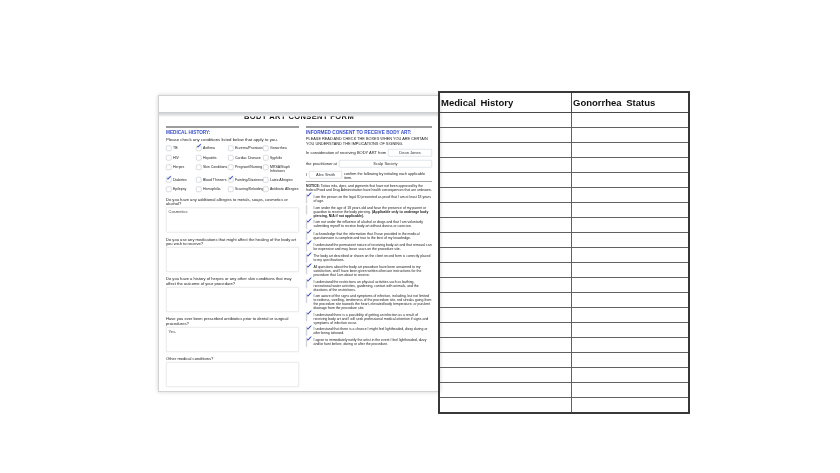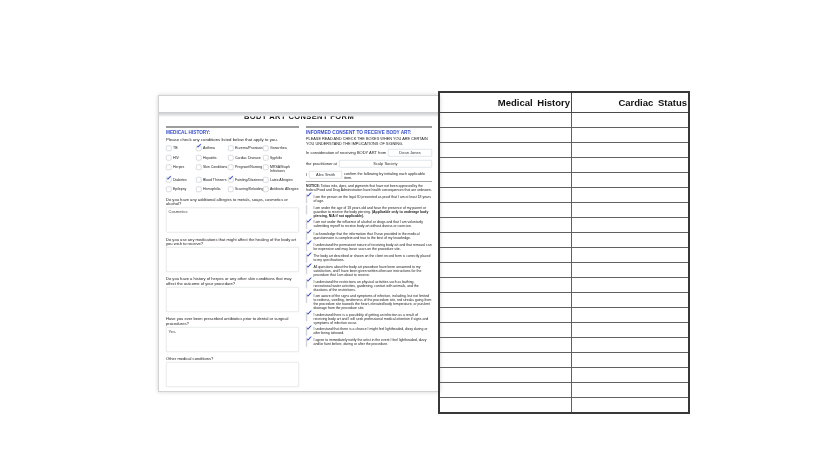--- a/index.html
+++ b/index.html
@@ -54,21 +54,21 @@
   .c-tick{position:absolute;left:1px;top:-7px;font-size:14px;color:#3347c6;font-weight:bold;
           transform:skewX(-10deg);line-height:1;}
   .c-text{flex:1;font-size:6.9px;line-height:1.18;}
   .c-text b{font-weight:bold;}
 
   
   .worksheet{position:absolute;left:438px;top:91px;width:252px;height:288px;}
   .worksheet table{width:100%;height:100%;border-collapse:collapse;table-layout:fixed;
                    border:2px solid #383838;}
   .worksheet th{border:1px solid #4a4a4a;height:17px;font-size:9.5px;font-weight:bold;color:#111;
-                text-align:right;word-spacing:2px;margin-top:36px;}
+                text-align:left;word-spacing:2px;margin-top:36px;}
   .worksheet td{border:1px solid #616161;height:12px;}
   .worksheet col.c1{width:53%;}
 </style>
 </head>
 <body>
 
 <div class="document">
   <div class="doc-scale">
     <div class="doc-topstrip"></div>
     <div class="doc-title">BODY ART CONSENT FORM</div>
@@ -313,21 +313,21 @@
 
 <div class="worksheet">
   <table>
     <colgroup>
         <col class="c1">
         <col class="c2">
       </colgroup>
     <thead>
       <tr>
         <th>Medical History</th>
-        <th>Cardiac Status</th>
+        <th>Gonorrhea Status</th>
       </tr>
     </thead>
     <tbody>
         <tr>
           <td></td>
           <td></td>
         </tr>
         <tr>
           <td></td>
           <td></td>

